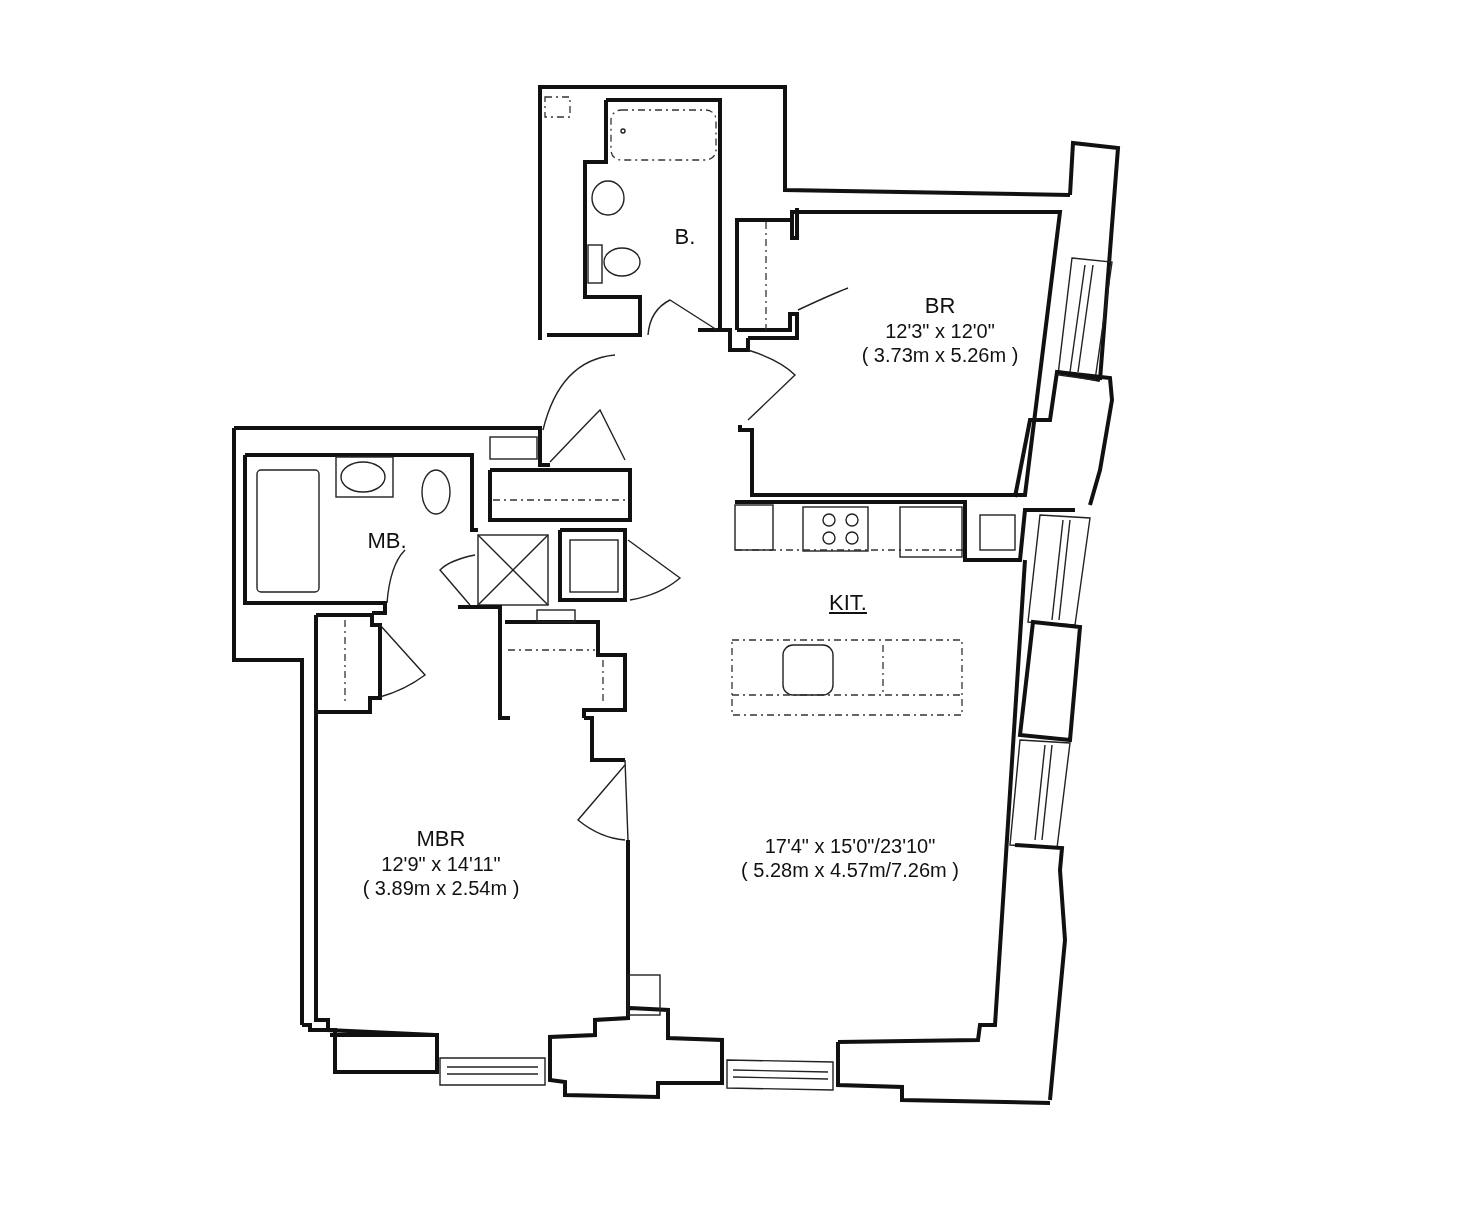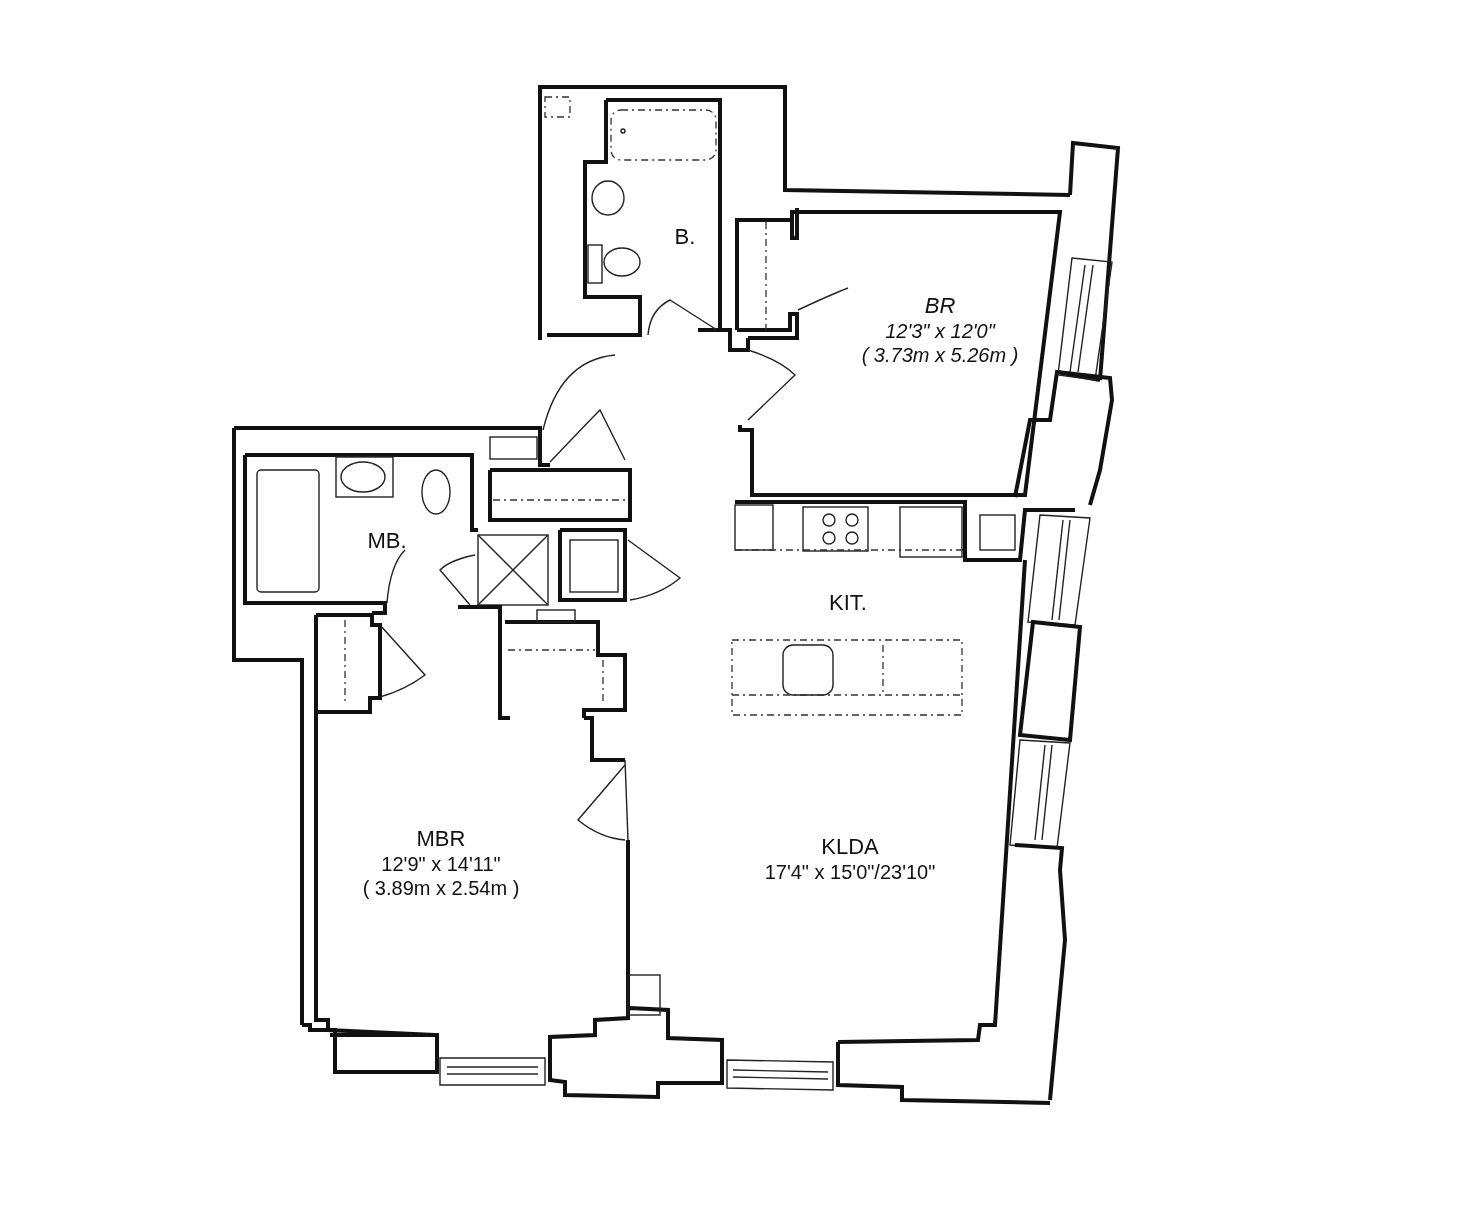--- a/index.html
+++ b/index.html
@@ -125,40 +125,40 @@
     <polyline class="wall" points="628,840 628,1018 595,1020 595,1035 550,1037 550,1080 565,1082 565,1095 658,1097 658,1083 722,1083 722,1040 668,1038 668,1010 630,1008"></polyline>
     <rect class="thin" x="628" y="975" width="32" height="40"></rect>
     <polygon class="thin" points="727,1060 833,1062 833,1090 727,1088"></polygon>
     <line class="thin" x1="733" y1="1070" x2="828" y2="1072"></line>
     <line class="thin" x1="733" y1="1077" x2="828" y2="1079"></line>
     <polyline class="wall" points="838,1042 838,1085 902,1087 902,1100 1050,1103"></polyline>
     <line class="thin" x1="625" y1="760" x2="628" y2="840"></line>
   </g>
 </svg>
 
-<div class="label" style="left:820px; top:293px; width:240px;font-style:italic;">
+<div class="label" style="left:820px; top:293px; width:240px;">
   <div class="room-name">BR</div>
   <div class="room-dim">12'3" x 12'0"</div>
   <div class="room-dim">( 3.73m x 5.26m )</div>
 </div>
 
 <div class="label" style="left:660px; top:224px; width:50px;">
   <div class="room-name">B.</div>
 </div>
 
 <div class="label" style="left:357px; top:528px; width:60px;">
   <div class="room-name">MB.</div>
 </div>
 
-<div class="label" style="left:818px; top:590px; width:60px;">
+<div class="label" style="left:818px; top:590px; width:60px;text-decoration:underline;">
   <div class="room-name">KIT.</div>
 </div>
 
 <div class="label" style="left:331px; top:826px; width:220px;">
   <div class="room-name">MBR</div>
   <div class="room-dim">12'9" x 14'11"</div>
   <div class="room-dim">( 3.89m x 2.54m )</div>
 </div>
 
 <div class="label" style="left:700px; top:834px; width:300px;">
-  <div class="room-name">KLDA</div>
   <div class="room-dim">17'4" x 15'0"/23'10"</div>
+  <div class="room-dim">( 5.28m x 4.57m/7.26m )</div>
 </div>
 
 </body></html>

